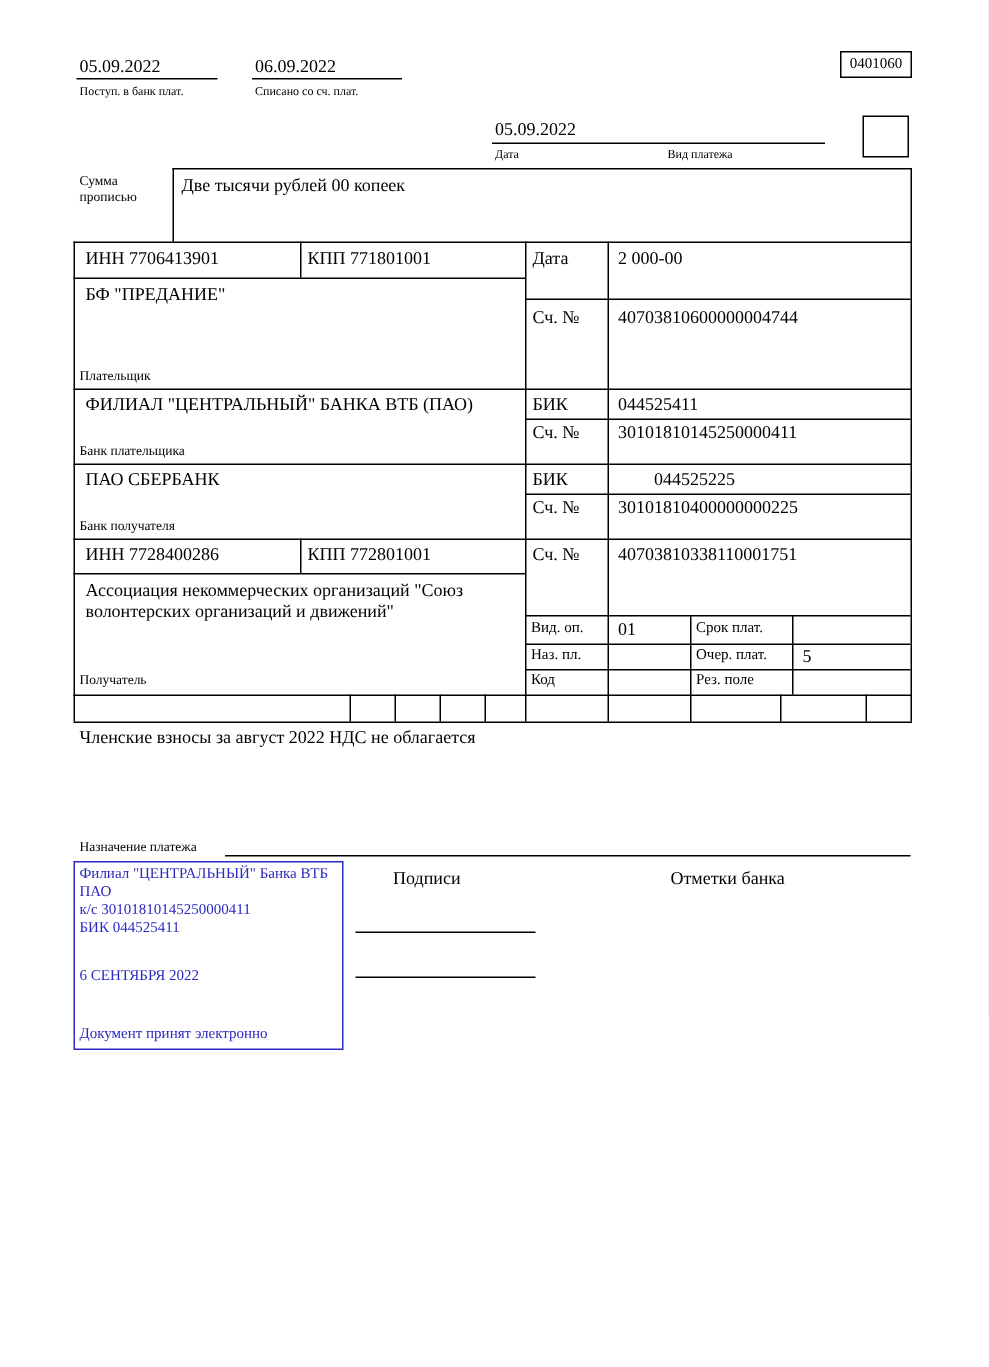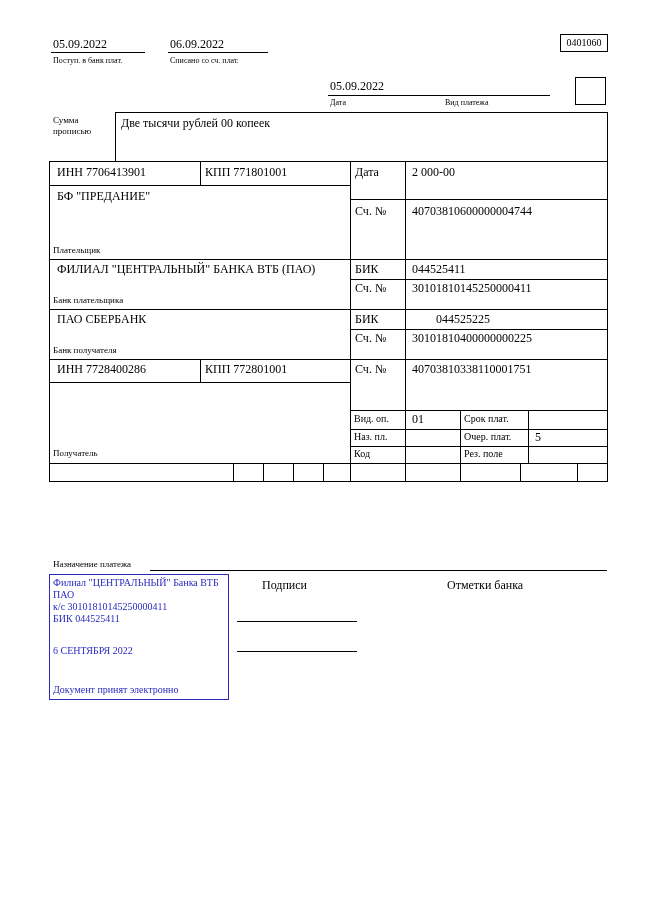--- a/index.html
+++ b/index.html
@@ -99,30 +99,32 @@
   <div class="t" style="left:355px; top:312px;">БИК</div>
   <div class="t" style="left:412px; top:312px;margin-left:24px;">044525225</div>
   <div class="t" style="left:355px; top:331px;">Сч. №</div>
   <div class="t" style="left:412px; top:331px;">30101810400000000225</div>
   <div class="t s9" style="left:53px; top:345px;">Банк получателя</div>
 
   <div class="t" style="left:57px;  top:362px;">ИНН 7728400286</div>
   <div class="t" style="left:205px; top:362px;">КПП 772801001</div>
   <div class="t" style="left:355px; top:362px;">Сч. №</div>
   <div class="t" style="left:412px; top:362px;">40703810338110001751</div>
+  <div class="t wrap" style="left:57px; top:386px; width:295px;">Ассоциация некоммерческих организаций "Союз волонтерских организаций и движений"</div>
   <div class="t s10" style="left:354px; top:413px;">Вид. оп.</div>
   <div class="t" style="left:412px; top:412px;">01</div>
   <div class="t s10" style="left:464px; top:413px;">Срок плат.</div>
   <div class="t s10" style="left:354px; top:431px;">Наз. пл.</div>
   <div class="t s10" style="left:464px; top:431px;">Очер. плат.</div>
   <div class="t" style="left:535px; top:430px;">5</div>
   <div class="t s10" style="left:354px; top:448px;">Код</div>
   <div class="t s10" style="left:464px; top:448px;">Рез. поле</div>
   <div class="t s9" style="left:53px; top:448px;">Получатель</div>
 
+  <div class="t" style="left:53px; top:484px;">Членские взносы за август 2022 НДС не облагается</div>
   <div class="t s9" style="left:53px; top:559px;">Назначение платежа</div>
   <div class="hl" style="left:150px; top:570px; width:457px;"></div>
 
   <div class="stampbox" style="left:49px; top:574px; width:180px; height:126px;"></div>
   <div class="t s10 blue wrap" style="left:53px; top:577px; width:170px;">Филиал "ЦЕНТРАЛЬНЫЙ" Банка ВТБ ПАО</div>
   <div class="t s10 blue" style="left:53px; top:601px;">к/с 30101810145250000411</div>
   <div class="t s10 blue" style="left:53px; top:613px;">БИК 044525411</div>
   <div class="t s10 blue" style="left:53px; top:645px;">6 СЕНТЯБРЯ 2022</div>
   <div class="t s10 blue" style="left:53px; top:684px;">Документ принят электронно</div>
 

